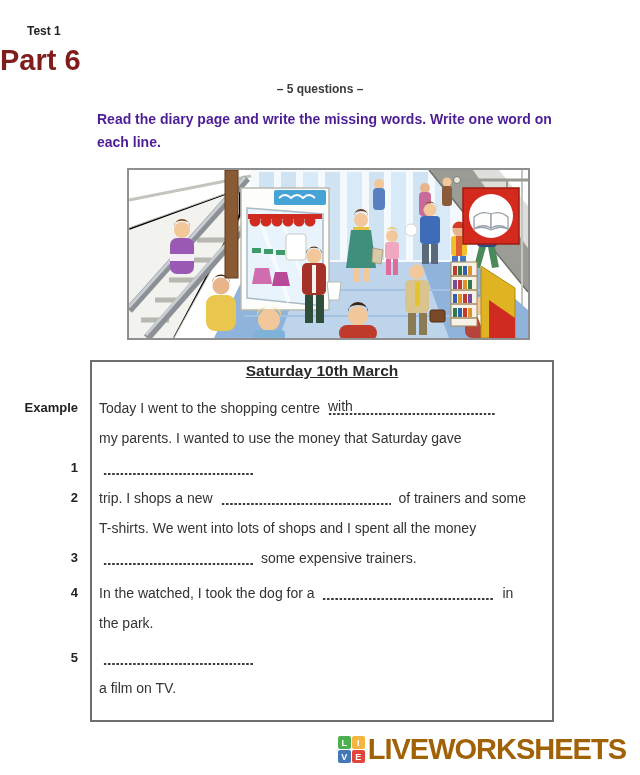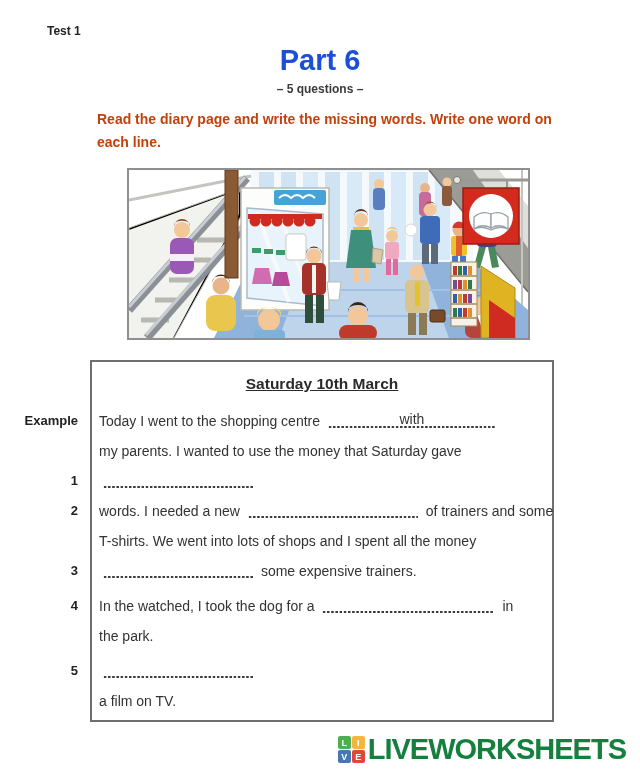--- a/index.html
+++ b/index.html
@@ -1,46 +1,46 @@
 <!DOCTYPE html>
 <html><head>
 <meta charset="utf-8">
 <style>
   html,body{margin:0;padding:0;background:#ffffff;}
   .page{
     position:relative;width:640px;height:775px;background:#ffffff;overflow:hidden;
     font-family:"Liberation Sans",sans-serif;color:#2e2e2e;
   }
-  .test-label{position:absolute;left:47px;top:24px;font-size:12px;font-weight:bold;color:#222;}
-  .title{position:absolute;left:0;top:44px;width:100%;text-align:center;
-         font-size:29px;font-weight:bold;color:#1d4ed8;letter-spacing:0px;}
+  .test-label{position:absolute;left:27px;top:24px;font-size:12px;font-weight:bold;color:#222;}
+  .title{position:absolute;left:0;top:44px;width:100%;text-align:left;
+         font-size:29px;font-weight:bold;color:#7f1d1d;letter-spacing:0px;}
   .subtitle{position:absolute;left:0;top:82px;width:100%;text-align:center;
             font-size:12px;font-weight:600;color:#3a3a3a;}
   .instructions{position:absolute;left:97px;top:108px;width:466px;
-                font-size:14px;font-weight:bold;line-height:23px;color:#c2410c;}
+                font-size:14px;font-weight:bold;line-height:23px;color:#4c1d95;}
   .illustration{position:absolute;left:127px;top:168px;width:399px;height:168px;
                 border:2px solid #8f8f8f;background:#fff;}
   .illustration svg{display:block;}
   .diary-box{position:absolute;left:90px;top:360px;width:464px;height:362px;
              border:2px solid #6e6e6e;box-sizing:border-box;background:#fff;}
-  .diary-heading{margin-top:13px;text-align:center;font-size:15.5px;font-weight:bold;
+  .diary-heading{text-align:center;font-size:15.5px;font-weight:bold;
                  text-decoration:underline;color:#2a2a2a;}
   .diary-lines{margin-top:13px;}
   .diary-line{position:relative;height:30px;line-height:30px;padding-left:7px;
               white-space:nowrap;font-size:14px;color:#333;}
   .diary-line.gap-before{margin-top:5px;}
   .line-label{position:absolute;right:calc(100% + 14px);top:0;width:70px;
               text-align:right;font-size:13px;font-weight:bold;color:#222;
               line-height:30px;}
   .blank{display:inline-block;position:relative;height:22px;vertical-align:-3px;
          margin:0 4px;
          background-image:radial-gradient(circle,#3c3c3c 1px,transparent 1.4px);
          background-size:4.2px 4px;background-repeat:repeat-x;
          background-position:0 100%;cursor:text;}
-  .answer{position:absolute;left:0;right:0;bottom:3px;text-align:center;
+  .answer{position:absolute;left:0;right:0;bottom:3px;
           font-size:14px;color:#333;line-height:14px;}
   .footer{position:absolute;top:733px;right:14px;display:flex;align-items:center;
           gap:3px;cursor:pointer;}
   .logo-grid{display:grid;grid-template-columns:13px 13px;grid-auto-rows:13px;gap:1px;}
   .logo-cell{display:flex;align-items:center;justify-content:center;
              color:#fff;font-size:9px;font-weight:bold;border-radius:2px;}
   .brand{font-size:29px;font-weight:800;letter-spacing:-1px;color:#1b3d71;
          font-family:"Liberation Sans",sans-serif;}
 </style>
 </head>
@@ -293,21 +293,21 @@
     <div class="diary-line">
       <span class="line-label">1</span>
       
       <span class="blank" style="width: 150px;">
         <span class="answer"></span>
       </span>
     </div>
 
     <div class="diary-line">
       <span class="line-label">2</span>
-      <span class="pre">words. I needed a new</span>
+      <span class="pre">trip. I shops a new</span>
       <span class="blank" style="width: 170px;">
         <span class="answer"></span>
       </span>
       <span class="post">of trainers and some</span>
     </div>
 
     <div class="diary-line">
       <span class="line-label"></span>
       <span class="pre">T-shirts. We went into lots of shops and I spent all the money</span>
       
@@ -356,16 +356,16 @@
   </div>
   </div>
 
   <div class="footer">
     <div class="logo-grid">
       <span class="logo-cell" style="background: rgb(76, 175, 80);">L</span>
       <span class="logo-cell" style="background: rgb(244, 182, 63);">I</span>
       <span class="logo-cell" style="background: rgb(69, 118, 181);">V</span>
       <span class="logo-cell" style="background: rgb(226, 69, 60);">E</span>
     </div>
-    <span class="brand" style="color: #15803d;">LIVEWORKSHEETS</span>
+    <span class="brand" style="color: #a16207;">LIVEWORKSHEETS</span>
   </div>
 
 </div>
 
 </body></html>

